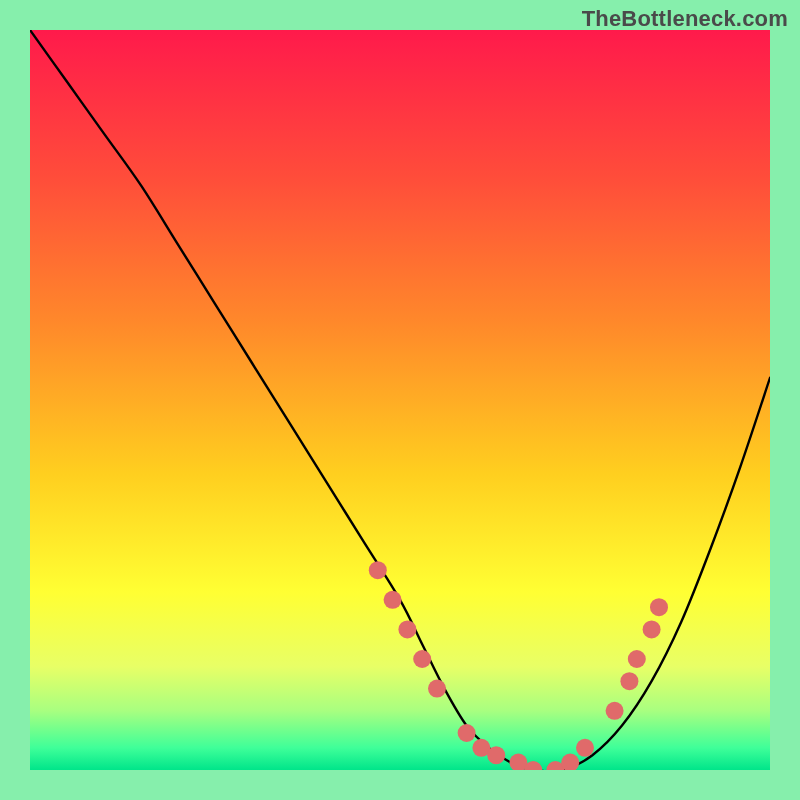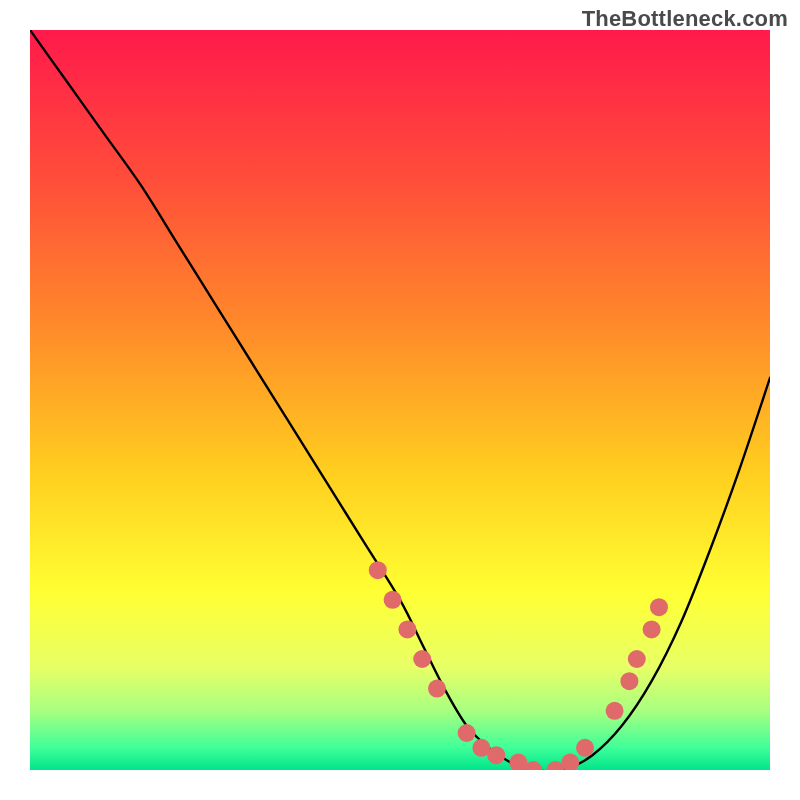--- a/index.html
+++ b/index.html
@@ -8,21 +8,21 @@
     width: 800px;
     height: 800px;
     overflow: hidden;
     background: #000;
     font-family: Arial, Helvetica, sans-serif;
   }
   .frame {
     position: relative;
     width: 800px;
     height: 800px;
-    background: #ffffff;
+    background: #86efac;
   }
   .plot-area {
     position: absolute;
     left: 30px;
     top: 30px;
     width: 740px;
     height: 740px;
   }
   .watermark {
     position: absolute;

